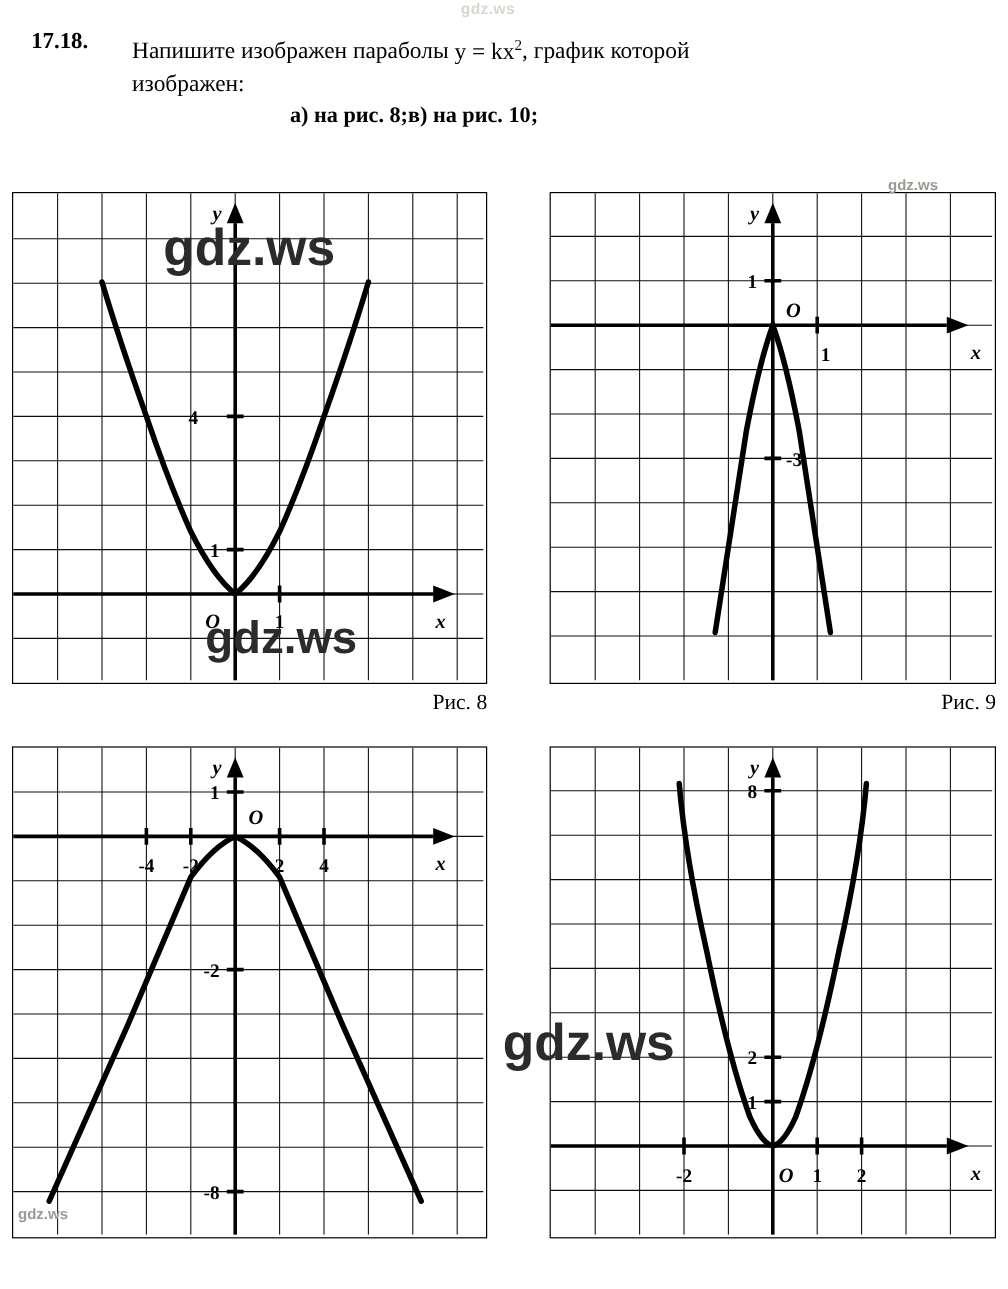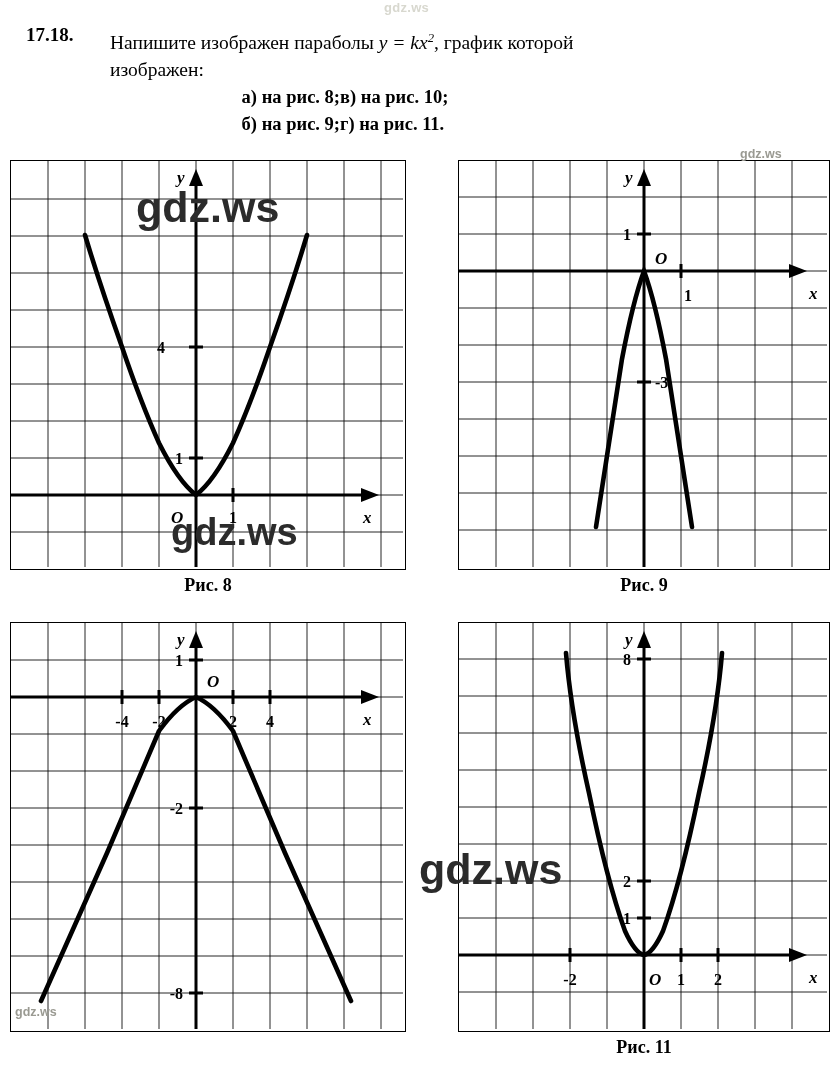--- a/index.html
+++ b/index.html
@@ -40,21 +40,20 @@
   }
   .task-body {
     position: absolute;
     left: 94px;
     top: 0px;
     width: 740px;
     font-size: 19.5px;
     line-height: 27px;
   }
   .formula {
-    font-style: italic;
     font-family: "Liberation Serif", serif;
   }
   .formula sup {
     font-size: 0.65em;
     vertical-align: super;
   }
   .sub-items {
     position: absolute;
     left: 94px;
     top: 60px;
@@ -78,22 +77,22 @@
   .fig {
     position: absolute;
   }
   .fig-box {
     border: 1.6px solid #000;
     background: #fff;
     position: relative;
     box-sizing: border-box;
   }
   .caption {
-    text-align: center;
-    font-weight: bold;
+    text-align: right;
+    font-weight: normal;
     font-size: 18px;
     margin-top: 5px;
   }
   .wm-big {
     position: absolute;
     font-family: "Liberation Sans", sans-serif;
     font-weight: bold;
     color: #2b2b2b;
     z-index: 5;
     pointer-events: none;
@@ -126,23 +125,20 @@
 
 <div class="task">
   <div class="task-num">17.18.</div>
   <div class="task-body">
     <span>Напишите изображен параболы </span><span class="formula"><span>y = kx</span><sup>2</sup></span><span>, график которой</span>
     <div>изображен:</div>
   </div>
   <div class="sub-items">
     <span class="sub-row">
       <span class="sub-a">а) на рис. 8;</span><span class="sub-b">в) на рис. 10;</span>
-    </span>
-    <span class="sub-row">
-      <span class="sub-a">б) на рис. 9;</span><span class="sub-b">г) на рис. 11.</span>
     </span>
   </div>
 </div>
 
 <div class="figs">
 
   <div class="fig" style="left:10px; top:0px; width:396px;">
     <div class="fig-box" style="width:396px; height:410px;">
       <svg width="392" height="406" viewBox="0 0 392 406">
         <g stroke="#000" stroke-width="0.9" opacity="0.95">
@@ -346,16 +342,15 @@
         <text x="190" y="362" class="axis-label">O</text>
         <text x="172" y="42" class="tick-label" text-anchor="end">8</text>
         <text x="172" y="264" class="tick-label" text-anchor="end">2</text>
         <text x="172" y="301" class="tick-label" text-anchor="end">1</text>
         <text x="111" y="362" class="tick-label" text-anchor="middle">-2</text>
         <text x="222" y="362" class="tick-label" text-anchor="middle">1</text>
         <text x="259" y="362" class="tick-label" text-anchor="middle">2</text>
       </svg>
       <div class="wm-big" style="left:-40px; top:222px; font-size:43px;">gdz.ws</div>
     </div>
-    <div class="caption">Рис. 11</div>
   </div>
 
 </div>
 
 </body></html>

